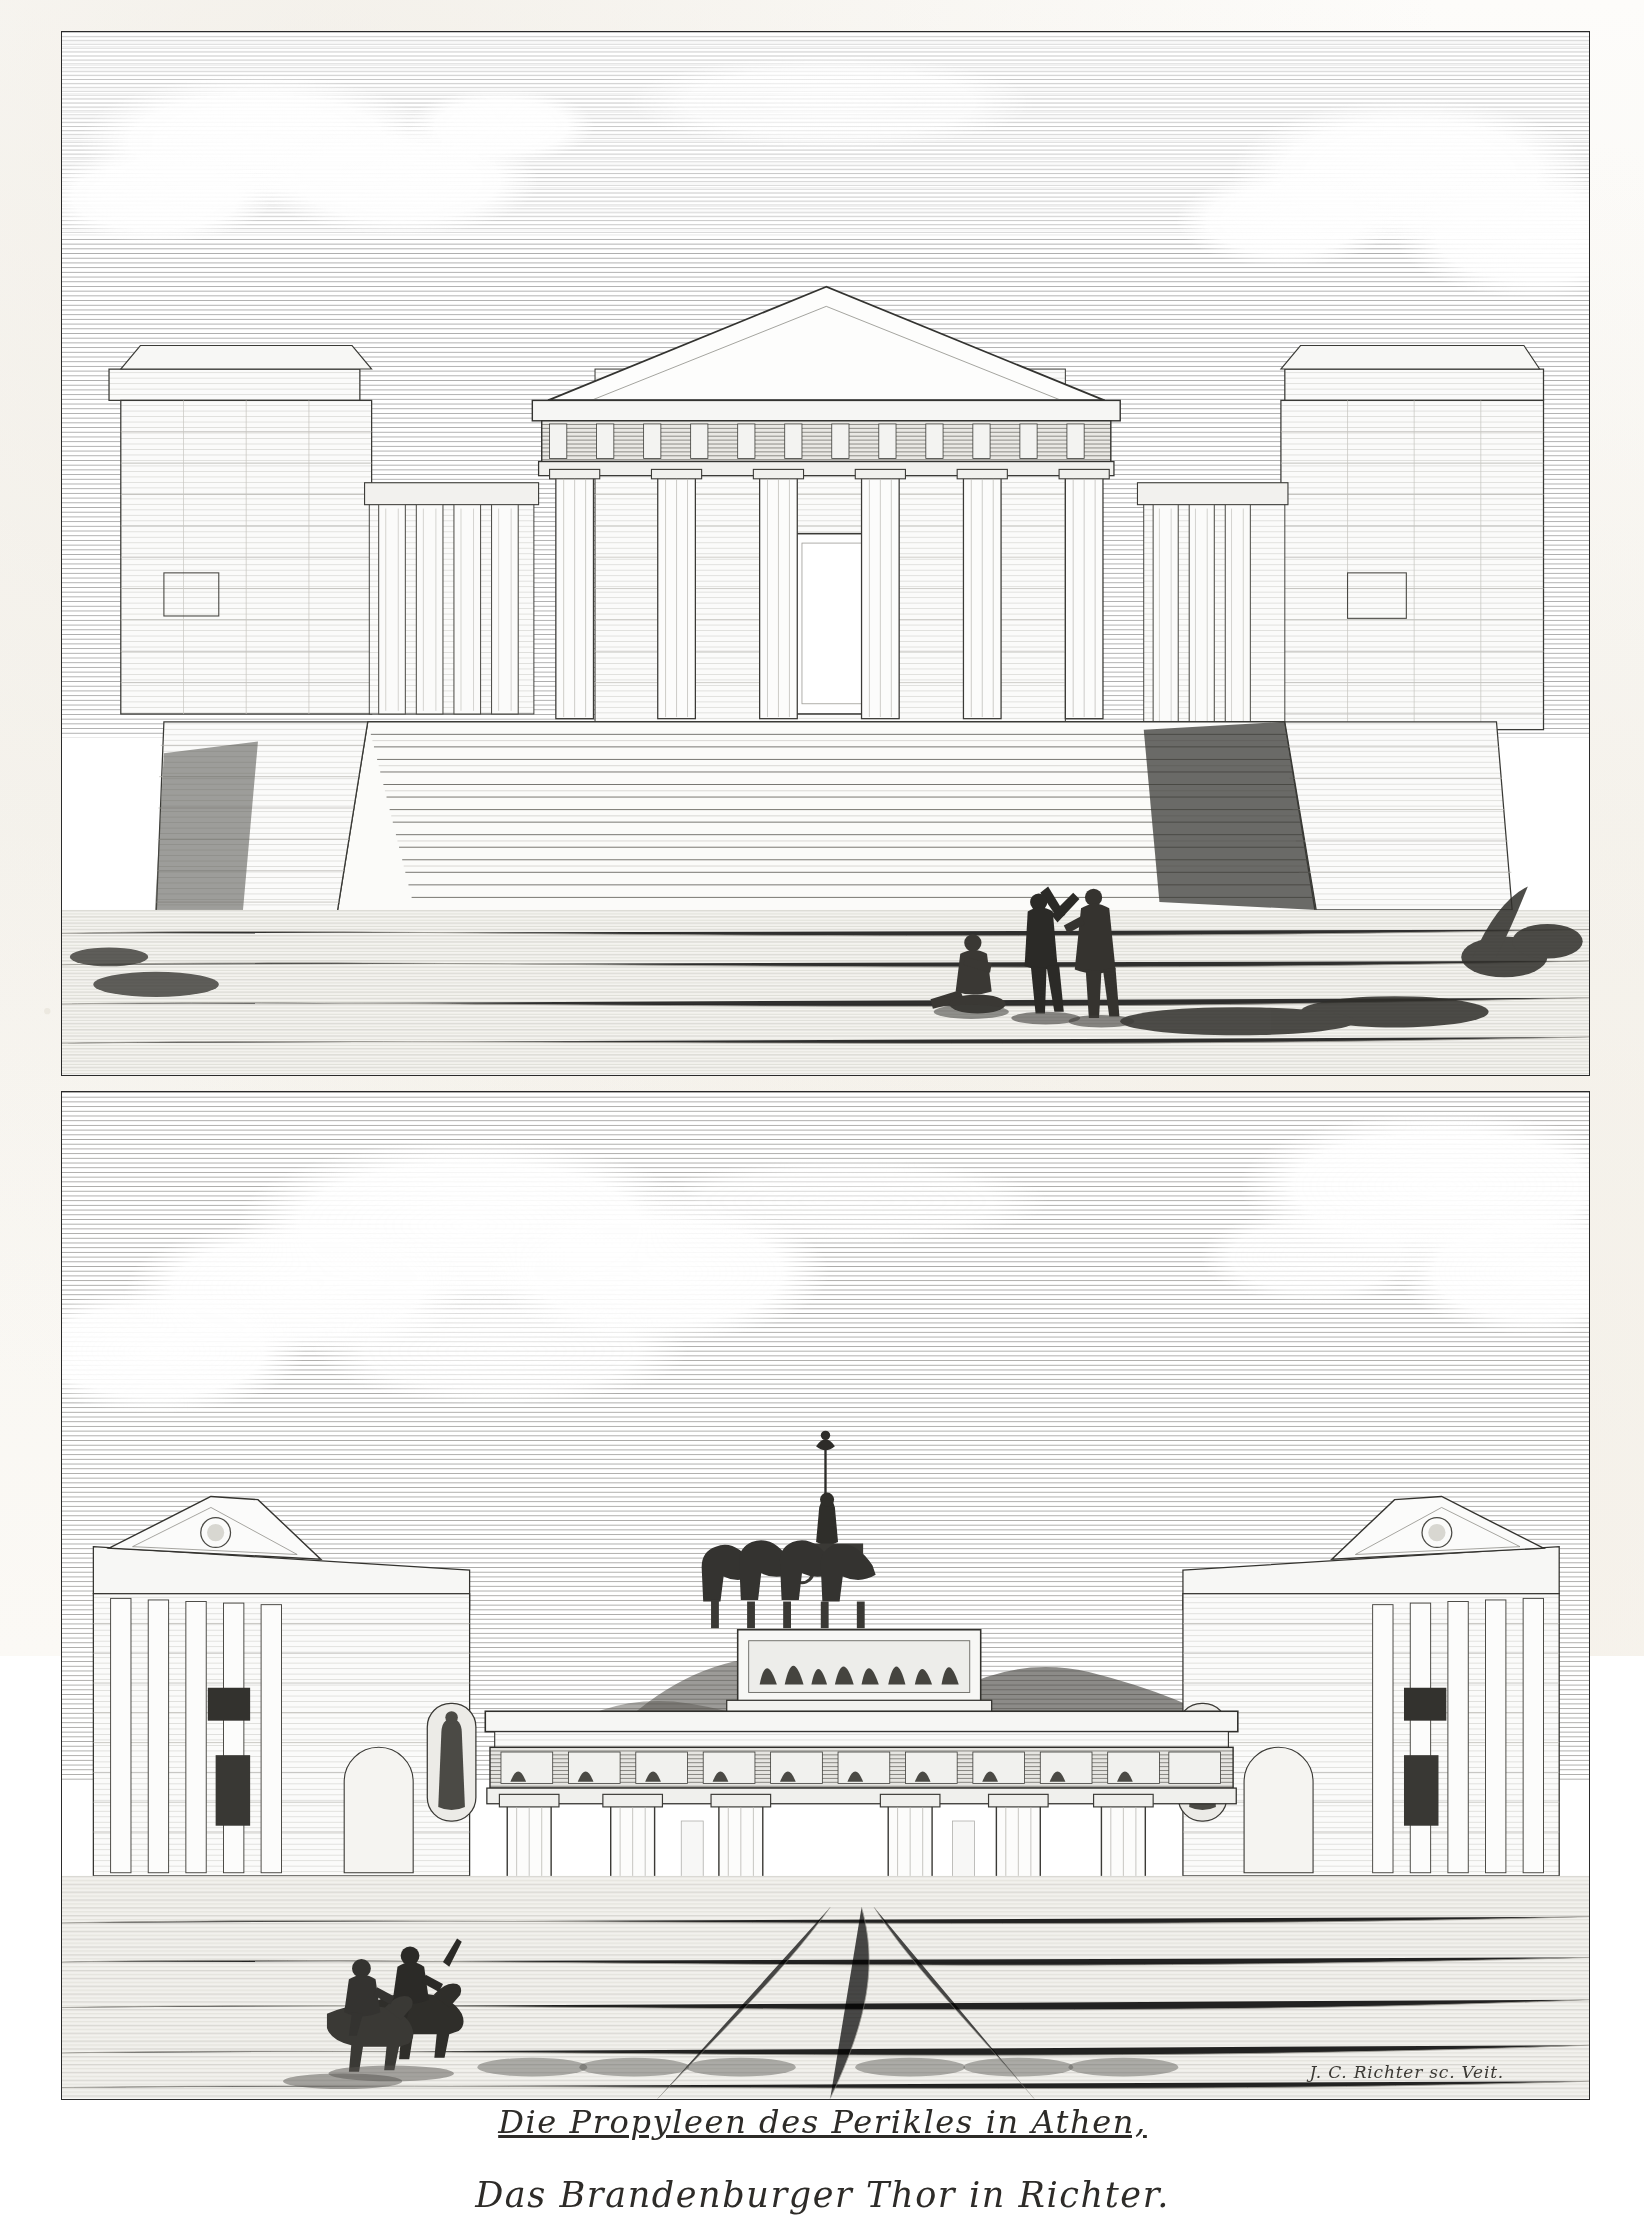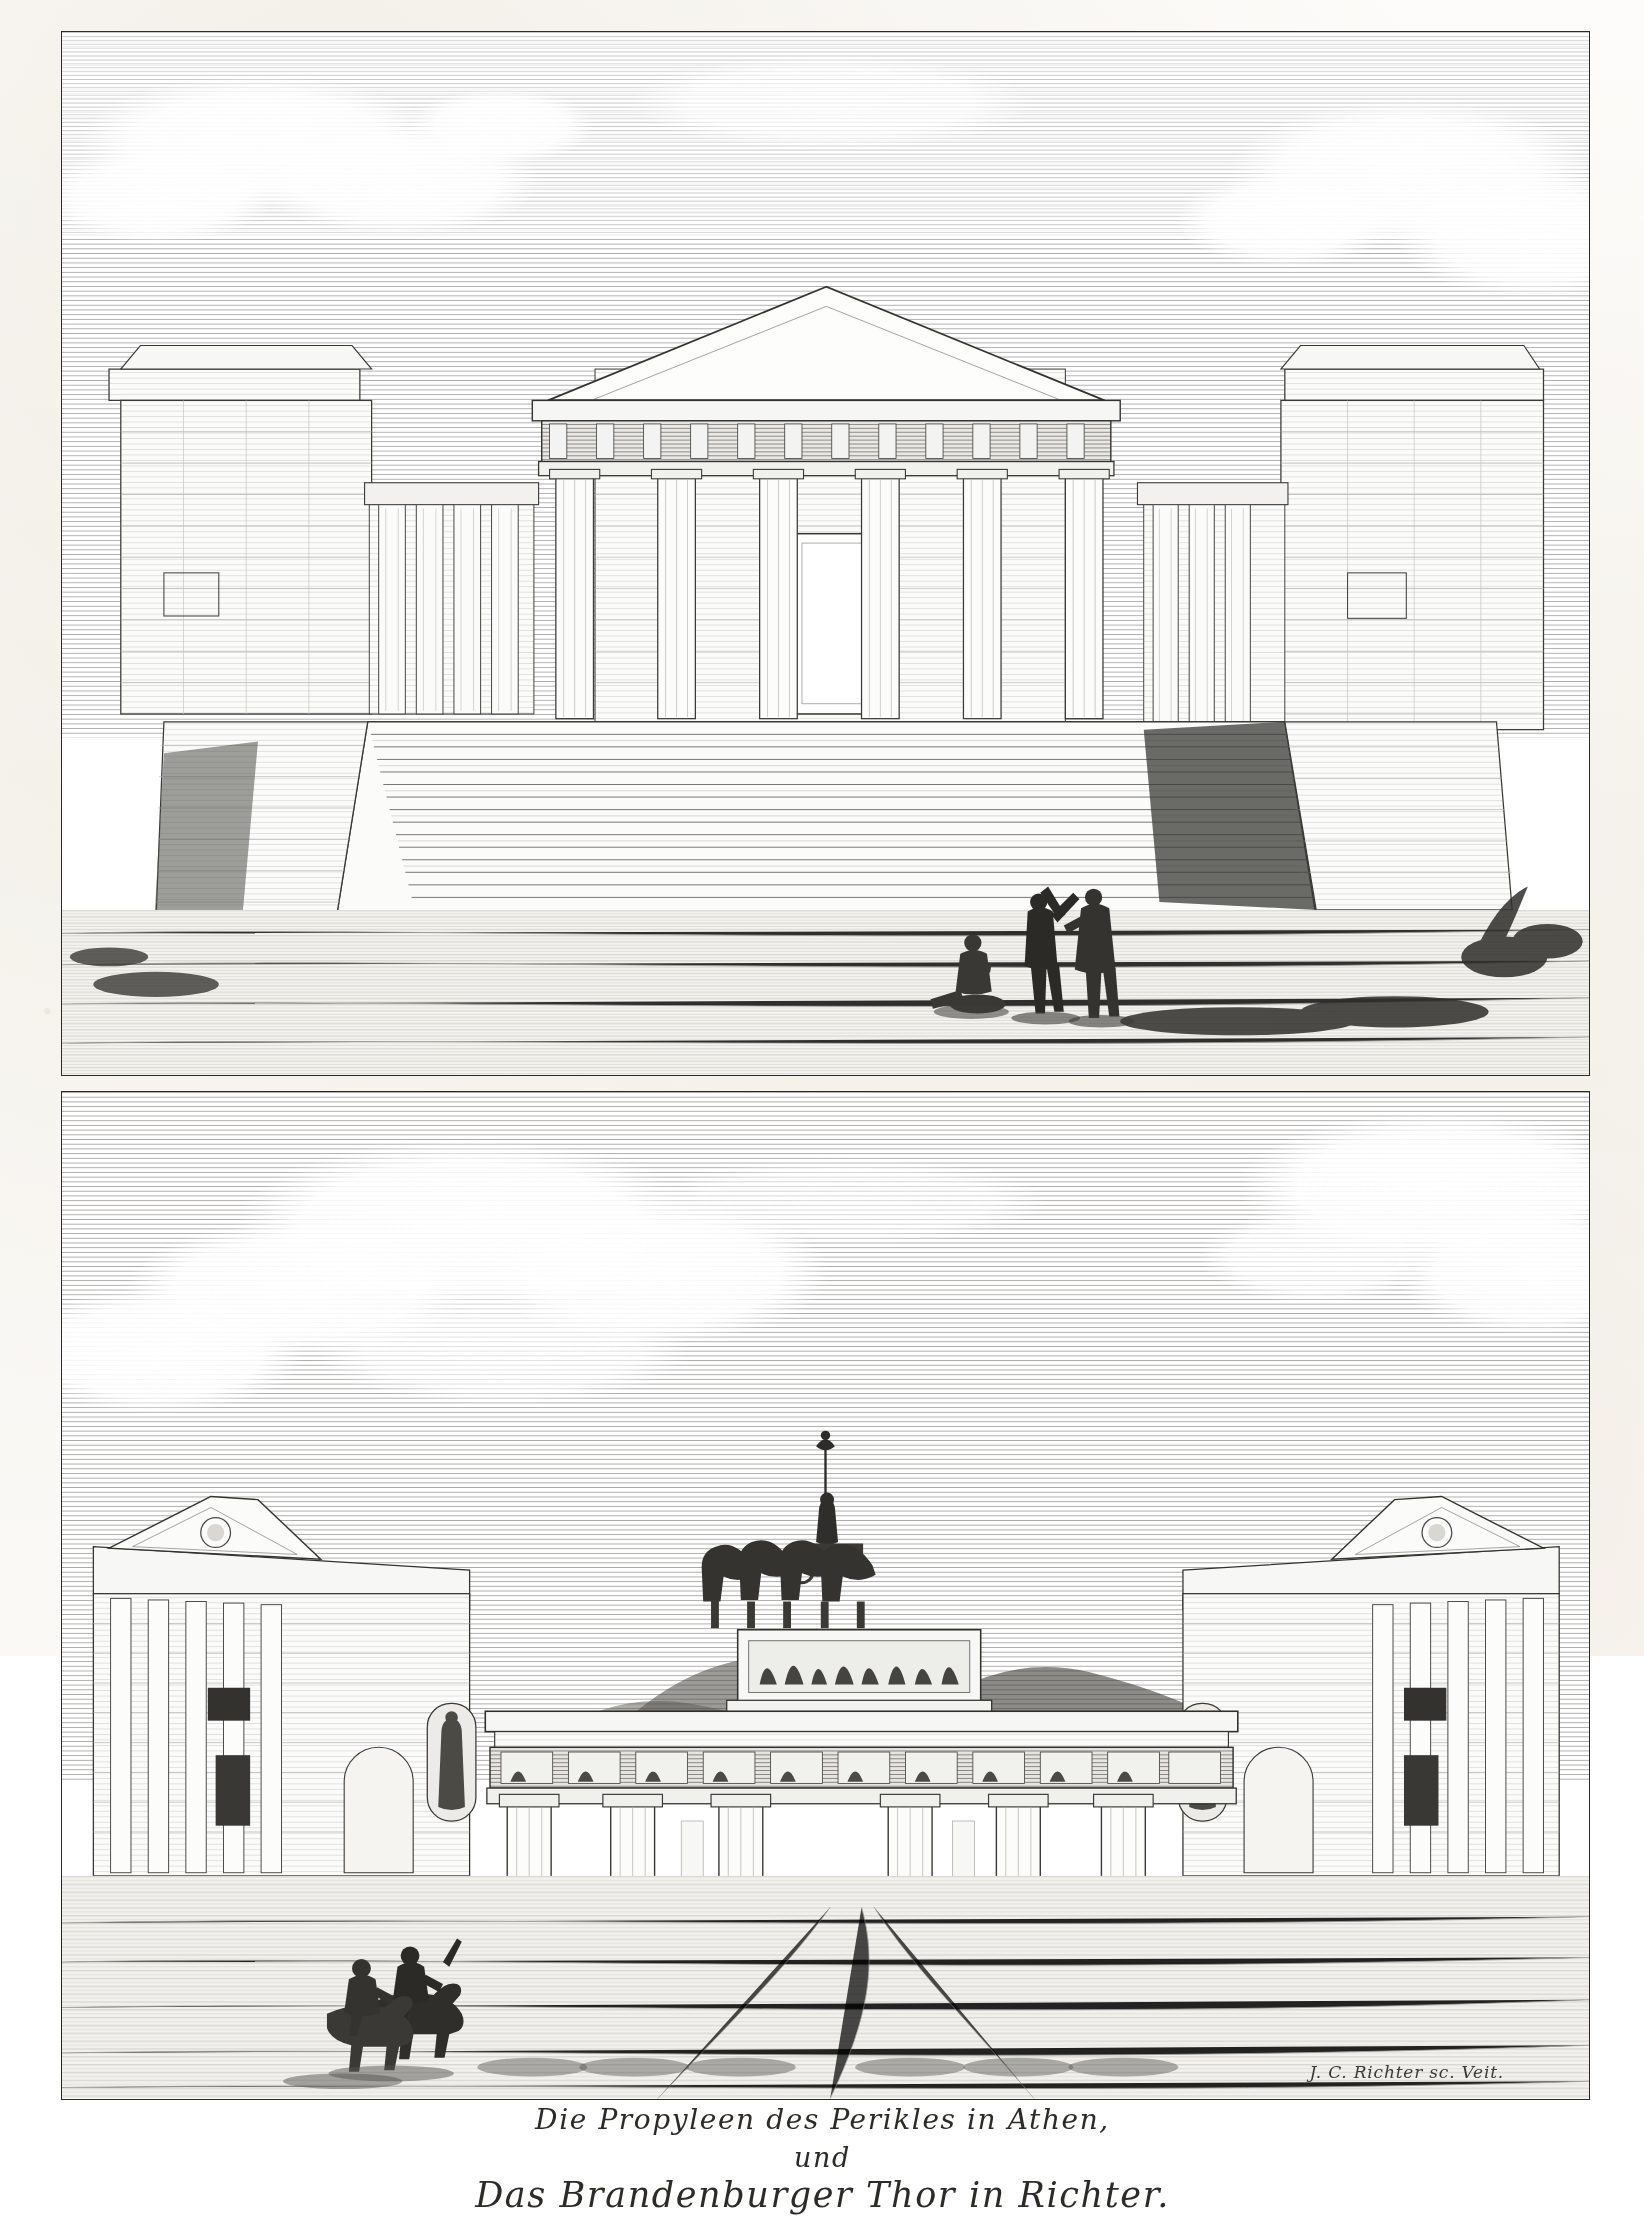--- a/index.html
+++ b/index.html
@@ -65,21 +65,21 @@
   .caption {
     position: absolute;
     left: 0;
     width: 1645px;
     text-align: center;
     color: #2d2b28;
     font-family: "DejaVu Serif", serif;
     font-style: italic;
     letter-spacing: 1.6px;
   }
-  #caption-line-1 { top: 2103px; font-size: 28px; }
+  #caption-line-1 { top: 2103px; font-size: 32px; text-decoration: underline; }
   #caption-line-2 { top: 2142px; font-size: 27px; }
   #caption-line-3 { top: 2175px; font-size: 35px; }
 
   .signature {
     position: absolute;
     right: 141px;
     top: 2062px;
     font-family: "DejaVu Serif", serif;
     font-style: italic;
     font-size: 17px;
@@ -765,17 +765,16 @@
         </g>
         <ellipse cx="420" cy="1252" rx="80" ry="10" fill="#55544f" opacity=".5"></ellipse>
         <ellipse cx="358" cy="1262" rx="76" ry="10" fill="#55544f" opacity=".5"></ellipse>
       </g>
     </svg>
   </div>
 
   <div class="signature">J. C. Richter sc. Veit.</div>
 
   <div class="caption" id="caption-line-1">Die Propyleen des Perikles in Athen,</div>
-  <div class="caption" id="caption-line-2">und</div>
   <div class="caption" id="caption-line-3">Das Brandenburger Thor in Richter.</div>
 
 </div>
 
 
 </body></html>

